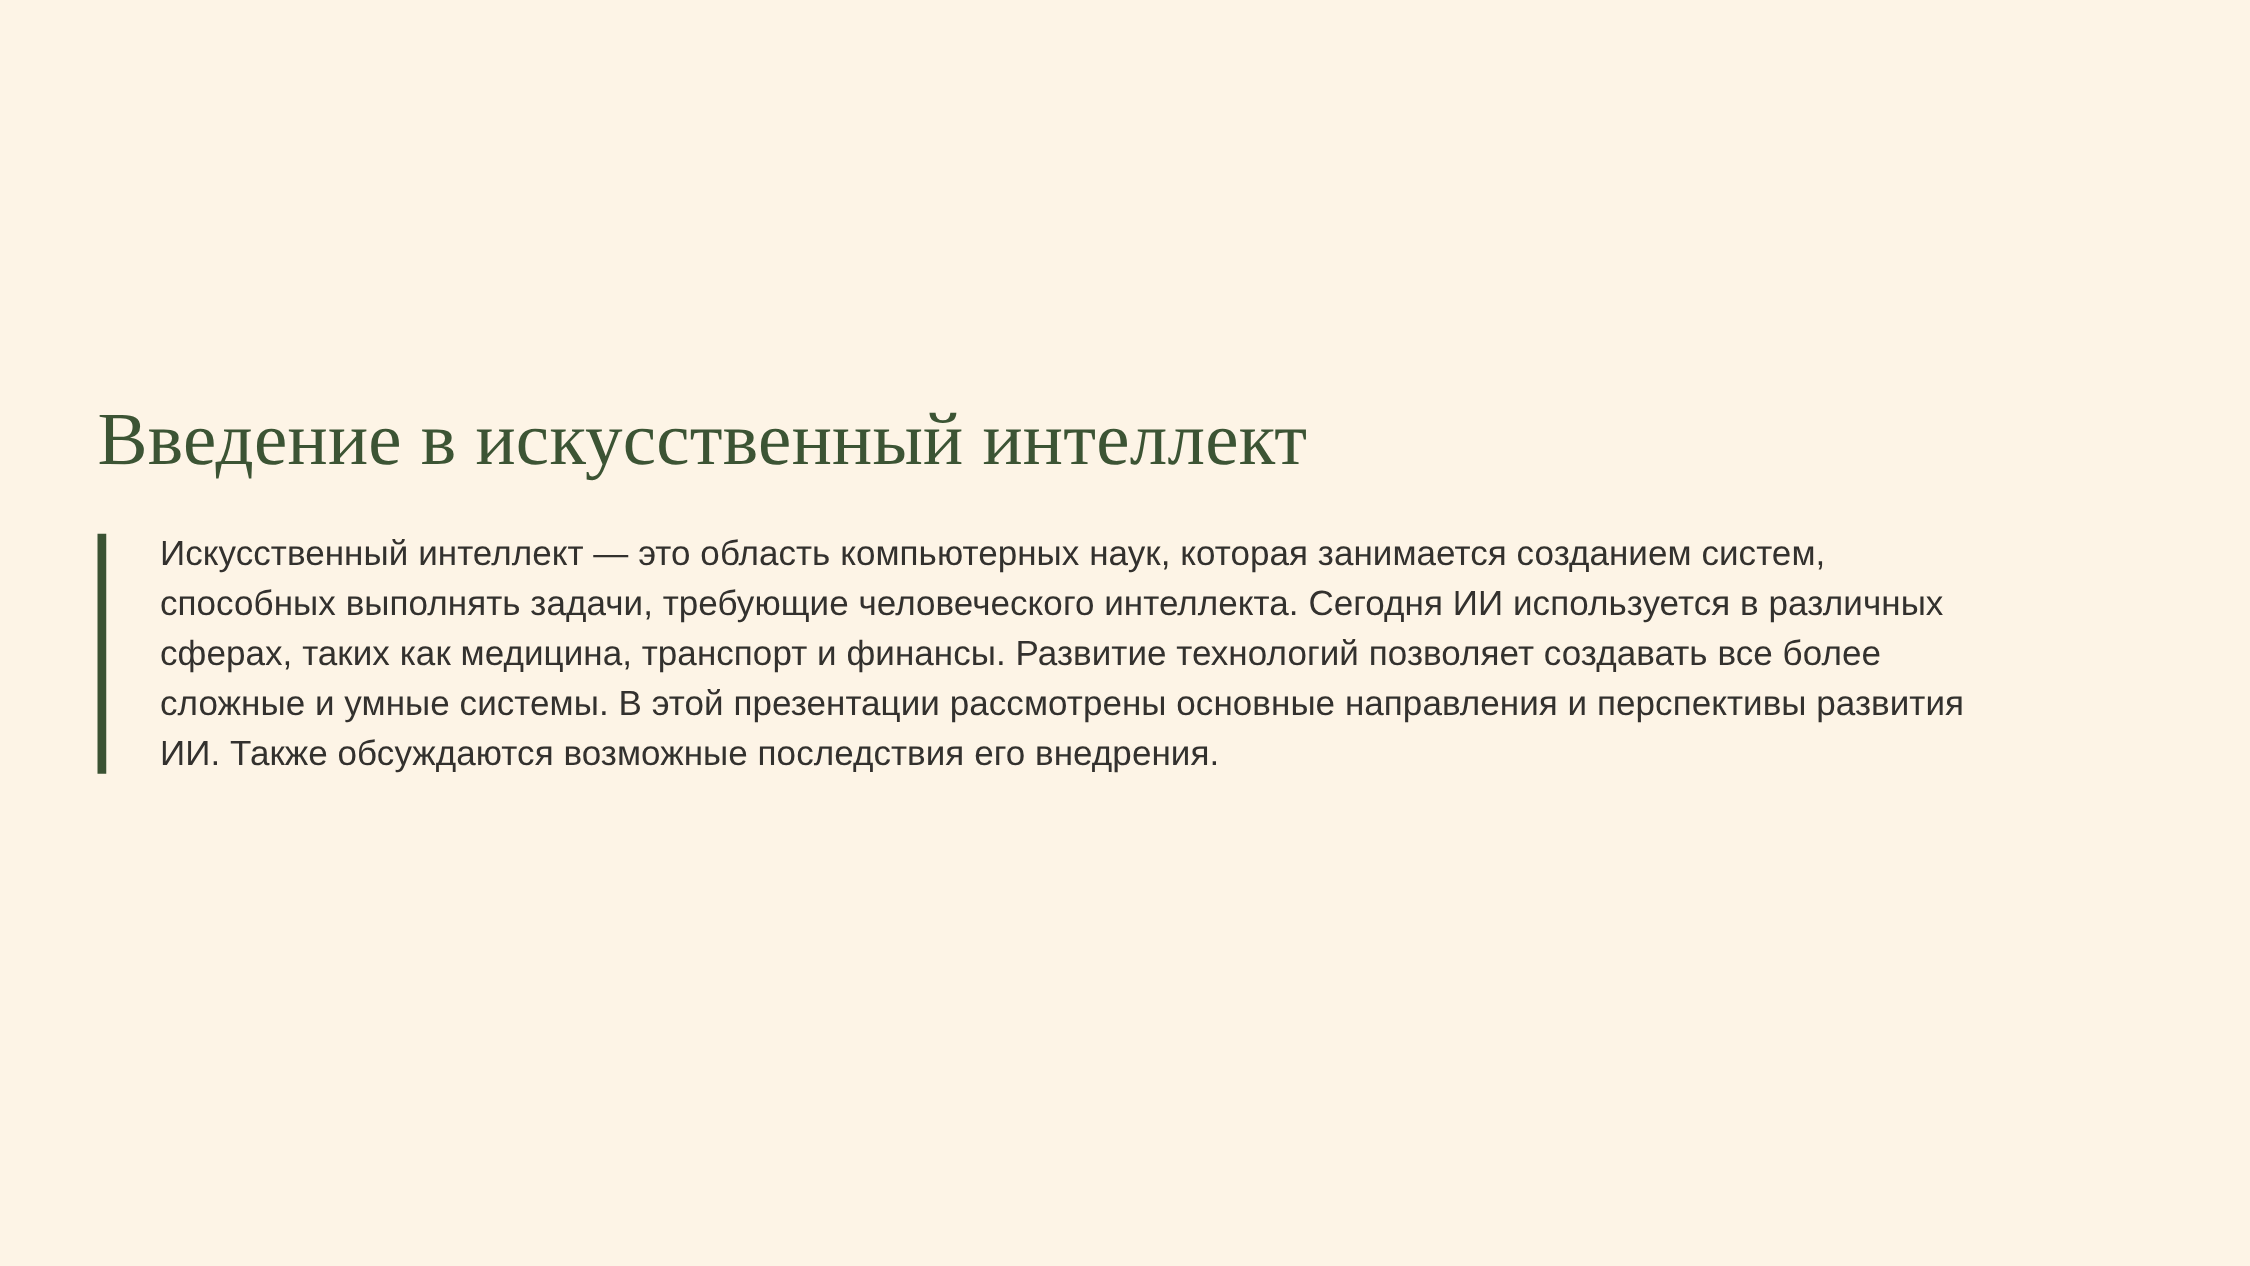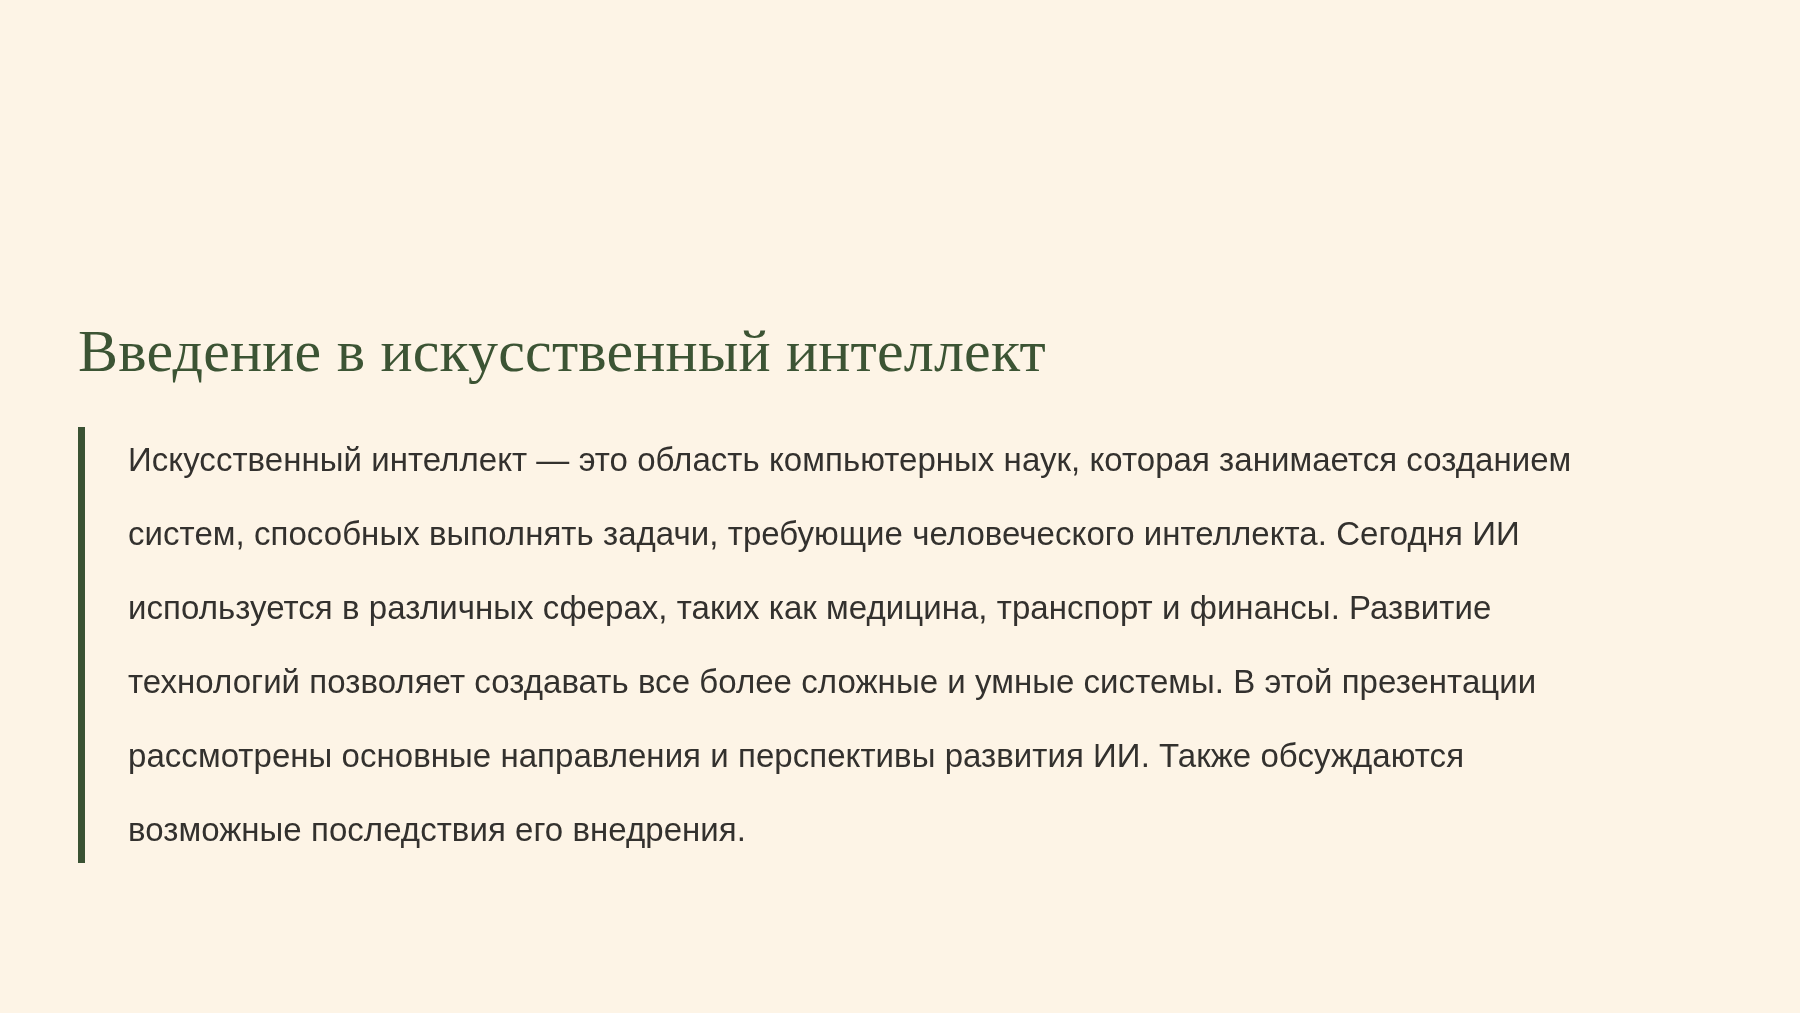--- a/index.html
+++ b/index.html
@@ -53,22 +53,22 @@
     top: 4px;
     bottom: 4px;
     width: 7px;
     background: #3a5233;
     border-radius: 0;
   }
 
   .body-text {
     margin: 0;
     font-family: "Liberation Sans", sans-serif;
-    font-size: 33px;
-    line-height: 74px;
+    font-size: 28px;
+    line-height: 40px;
     color: #33312e;
     font-weight: 400;
     letter-spacing: 0.05px;
     max-width: 1460px;
   }
 </style>
 </head>
 <body>
 
 <div class="slide">

